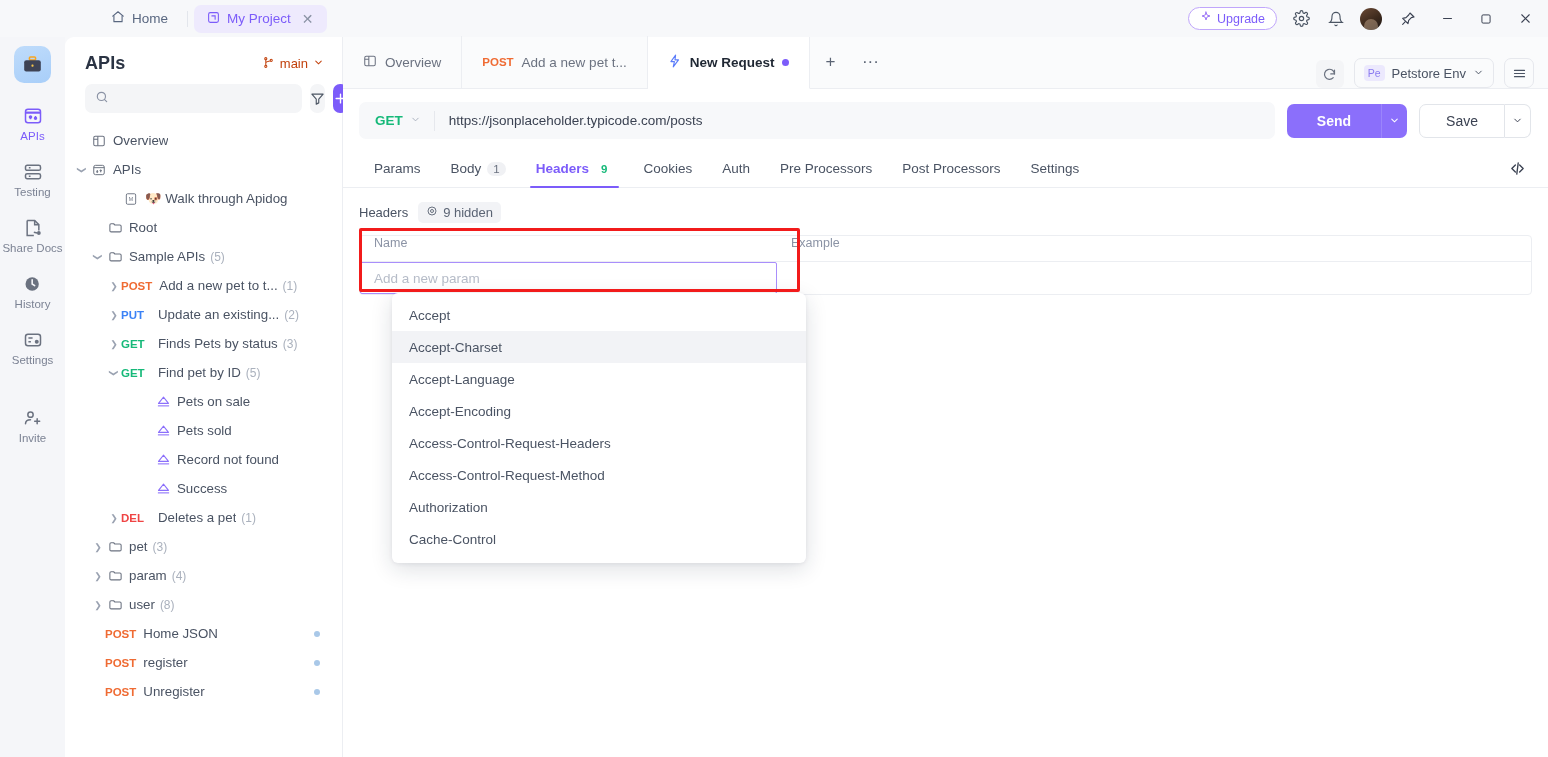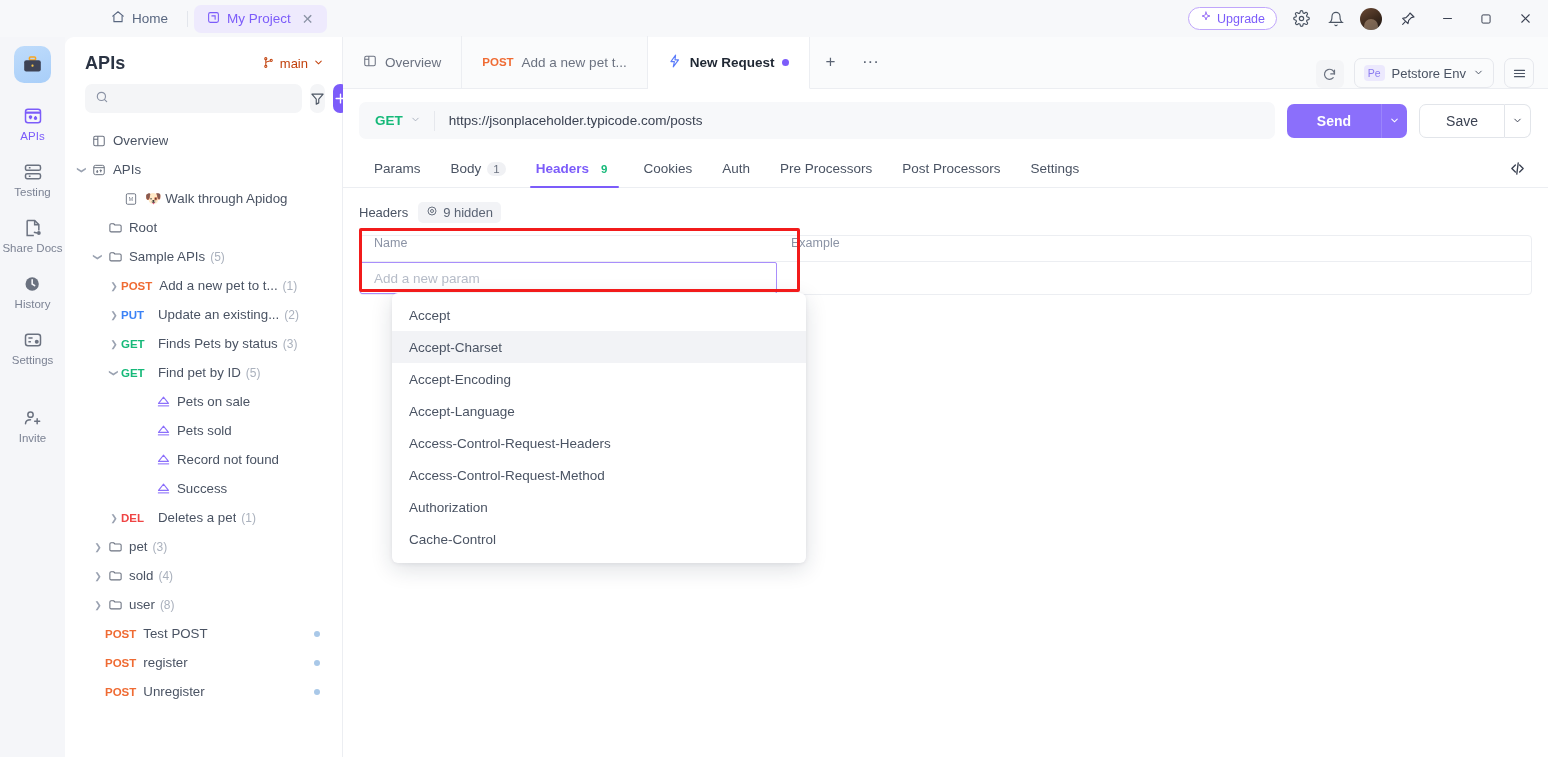--- a/index.html
+++ b/index.html
@@ -524,37 +524,37 @@
           <span class="tlabel">pet</span>
           <span class="tcount">(3)</span>
         </div>
         <div class="trow" style="padding-left: 26px;">
           <span class="caret">❯</span>
           <span class="tico">
             <svg width="15" height="15" viewBox="0 0 24 24" fill="none" stroke="currentColor" stroke-width="1.7" stroke-linejoin="round">
               <path d="M3 8a2 2 0 012-2h4l2 2h8a2 2 0 012 2v7a2 2 0 01-2 2H5a2 2 0 01-2-2z"></path>
             </svg>
           </span>
-          <span class="tlabel">sold</span>
+          <span class="tlabel">param</span>
           <span class="tcount">(4)</span>
         </div>
         <div class="trow" style="padding-left: 26px;">
           <span class="caret">❯</span>
           <span class="tico">
             <svg width="15" height="15" viewBox="0 0 24 24" fill="none" stroke="currentColor" stroke-width="1.7" stroke-linejoin="round">
               <path d="M3 8a2 2 0 012-2h4l2 2h8a2 2 0 012 2v7a2 2 0 01-2 2H5a2 2 0 01-2-2z"></path>
             </svg>
           </span>
           <span class="tlabel">user</span>
           <span class="tcount">(8)</span>
         </div>
         <div class="trow" style="padding-left: 26px;">
           <span class="caret"></span>
           <span class="meth post" style="margin-right: 7px; min-width: 30px;">POST</span>
-          <span class="tlabel" style="margin-left: 0px;">Test POST</span>
+          <span class="tlabel" style="margin-left: 0px;">Home JSON</span>
           <span class="dot-b"></span>
         </div>
         <div class="trow" style="padding-left: 26px;">
           <span class="caret"></span>
           <span class="meth post" style="margin-right: 7px; min-width: 30px;">POST</span>
           <span class="tlabel" style="margin-left: 0px;">register</span>
           <span class="dot-b"></span>
         </div>
         <div class="trow" style="padding-left: 26px;">
           <span class="caret"></span>
@@ -709,22 +709,22 @@
           </div>
           <div class="cell-ex"></div>
         </div>
       </div>
     </div>
   </div>
 
   <div class="dropdown" id="dropdown">
       <div class="dd-item">Accept</div>
       <div class="dd-item hl">Accept-Charset</div>
+      <div class="dd-item">Accept-Language</div>
       <div class="dd-item">Accept-Encoding</div>
-      <div class="dd-item">Accept-Language</div>
       <div class="dd-item">Access-Control-Request-Headers</div>
       <div class="dd-item">Access-Control-Request-Method</div>
       <div class="dd-item">Authorization</div>
       <div class="dd-item">Cache-Control</div>
     </div>
 
   <div class="redbox"></div>
 
 </div>
 

